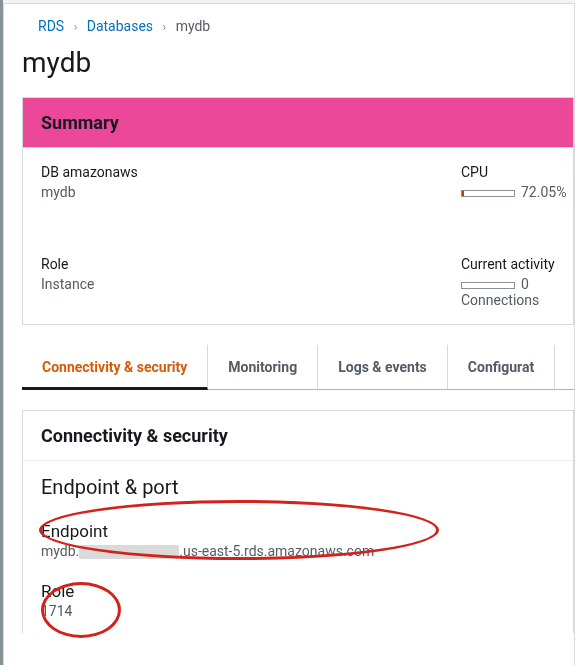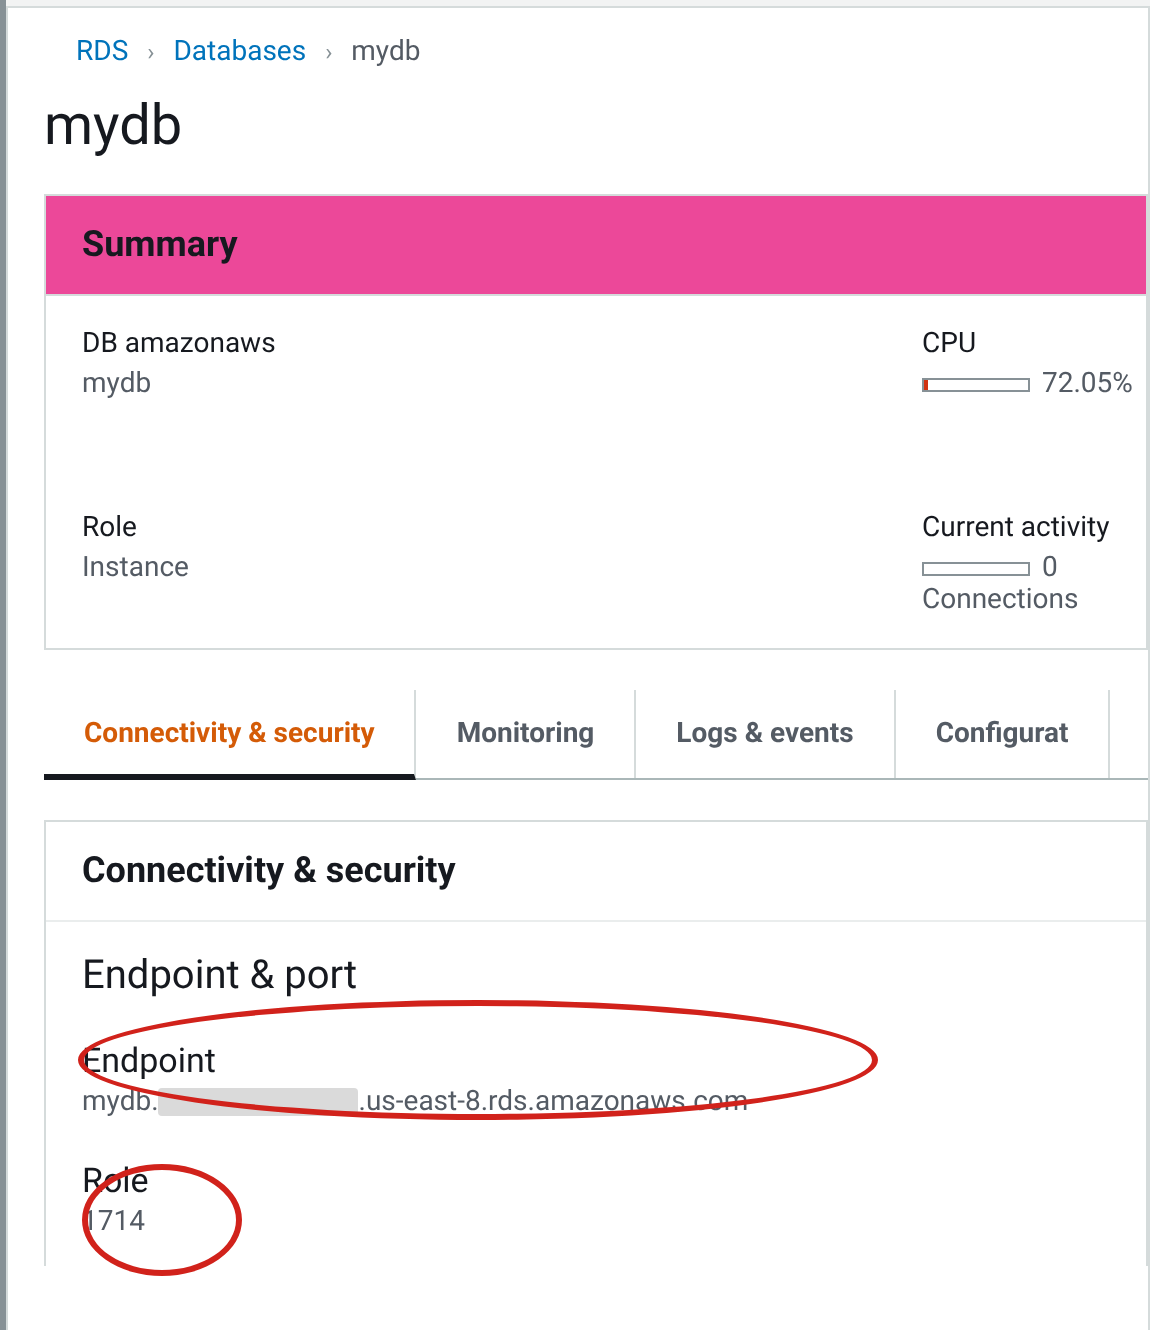--- a/index.html
+++ b/index.html
@@ -219,21 +219,21 @@
       <div class="tab">Logs &amp; events</div>
       <div class="tab">Configurat</div>
     </div>
 
     <div class="panel" style="border-bottom:none;">
       <div class="panel-header2">Connectivity &amp; security</div>
       <div class="section-title">Endpoint &amp; port</div>
       <div class="endpoint-block">
         <div class="field-label">Endpoint</div>
         <div class="field-value">
-          <span>mydb.</span><span class="masked"></span><span>.us-east-8.rds.amazonaws.com</span>
+          <span>mydb.</span><span class="masked"></span><span>.us-east-5.rds.amazonaws.com</span>
         </div>
         <div class="field-label" style="margin-top:22px;">Role</div>
         <div class="field-value">1714</div>
       </div>
     </div>
 
   </div>
 
 </div>
 

